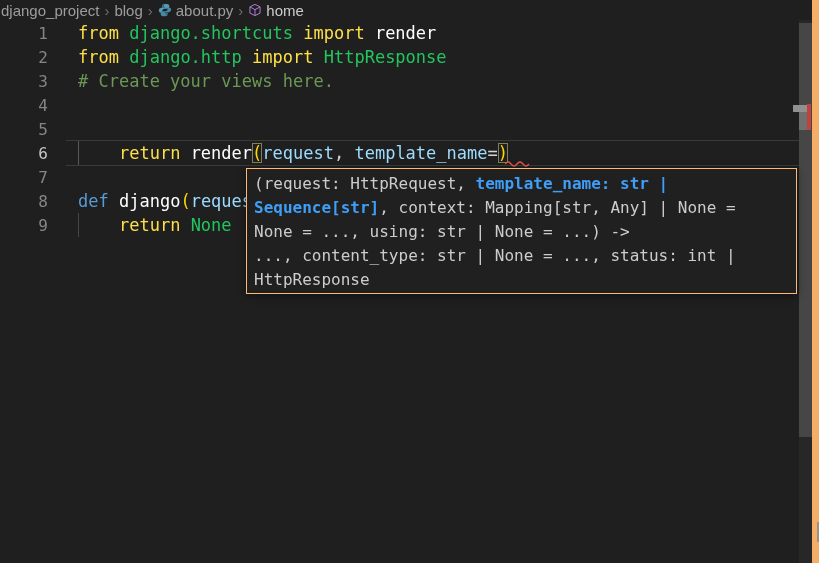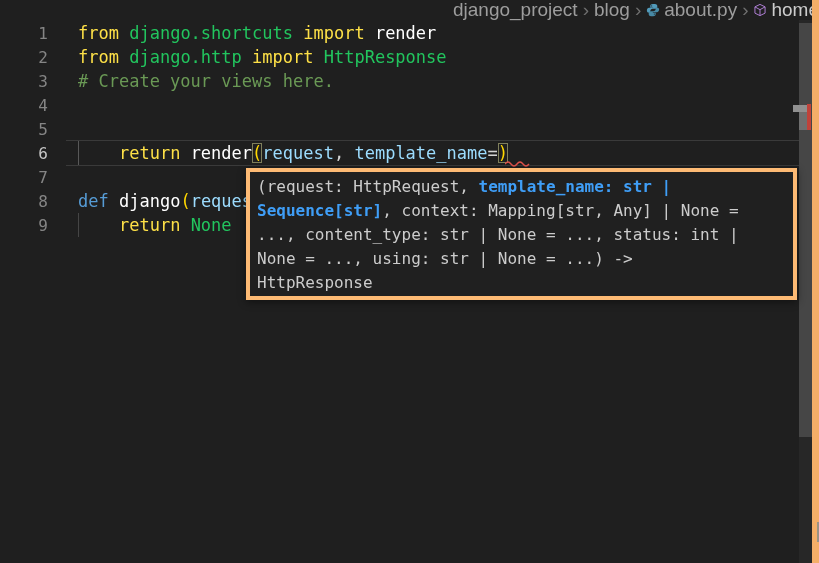--- a/index.html
+++ b/index.html
@@ -1,21 +1,21 @@
 <!DOCTYPE html>
 <html><head>
 <meta charset="utf-8">
 <style>
   html,body{margin:0;padding:0;background:#1f1f1f;}
   body{width:819px;height:563px;position:relative;overflow:hidden;
        font-family:"Liberation Sans",sans-serif;-webkit-font-smoothing:antialiased;}
 
   
   .breadcrumb{height:20px;display:flex;align-items:center;padding-left:1px;
-              font-size:19px;color:#9d9d9d;column-gap:4px;position:relative;z-index:2;justify-content:flex-end;}
+              font-size:15px;color:#9d9d9d;column-gap:4px;position:relative;z-index:2;}
   .bc-item{cursor:pointer;white-space:pre;}
   .bc-item.last{color:#cccccc;}
   .bc-sep{color:#6f6f6f;padding:0 1px;}
   .bc-ic{width:14px;height:14px;display:inline-flex;align-items:center;}
   .bc-ic svg{width:14px;height:14px;}
 
   
   .editor{position:absolute;top:21px;left:0;right:20px;bottom:0;}
   .line{height:24px;display:flex;align-items:center;position:relative;z-index:1;}
   .lnum{width:48px;text-align:right;color:#858585;
@@ -30,21 +30,21 @@
 
   .current-line{position:absolute;left:66px;width:733px;top:140px;height:26px;
                 border-top:1px solid #3a3a3a;border-bottom:1px solid #3a3a3a;
                 box-sizing:border-box;z-index:0;}
   .indent-guide{position:absolute;width:1px;background:#585858;z-index:0;}
   .indent-guide.dim{background:#454545;}
   .squiggle{position:absolute;left:505px;top:160px;z-index:1;}
 
   
   .hover{position:absolute;left:246px;top:168px;width:551px;box-sizing:border-box;
-         background:#202020;border:4px solid #fdba74;z-index:10;
+         background:#202020;border:1px solid #fdba74;z-index:10;
          box-shadow:0 2px 8px rgba(0,0,0,.45);}
   .sig{padding:3px 7px 1px 7px;font-family:"DejaVu Sans Mono",monospace;
        font-size:16px;line-height:24px;color:#cccccc;}
   .sig-line{white-space:pre-wrap;}
   .sig .hl{color:#3f9ef7;font-weight:bold;}
   .doc{border-top:1px solid #454545;padding:9px 8px 11px 8px;
        font-family:"Liberation Sans",sans-serif;font-size:15px;line-height:24px;
        color:#c8c8c8;}
 
   
@@ -126,22 +126,22 @@
   </div>
 
 <svg class="squiggle" width="26" height="7">
   <path d="M0 4 Q3 0 6 4 T12 4 T18 4 T24 4" stroke="#e5534b" stroke-width="1.3" fill="none"></path>
 </svg>
 
 <div class="hover">
   <div class="sig">
       <div class="sig-line"><span>(request: HttpRequest, </span><span class="hl">template_name: str |</span></div>
       <div class="sig-line"><span class="hl">Sequence[str]</span><span>, context: Mapping[str, Any] | None =</span></div>
+      <div class="sig-line"><span>None = ..., using: str | None = ...) -&gt;</span></div>
       <div class="sig-line"><span>..., content_type: str | None = ..., status: int |</span></div>
-      <div class="sig-line"><span>None = ..., using: str | None = ...) -&gt;</span></div>
       <div class="sig-line"><span>HttpResponse</span></div>
     </div>
 </div>
 
 <div class="sb-track"></div>
 <div class="sb-slider"></div>
 <div class="ov-cursor"></div>
 <div class="ov-sel"></div>
 <div class="ov-err"></div>
 

